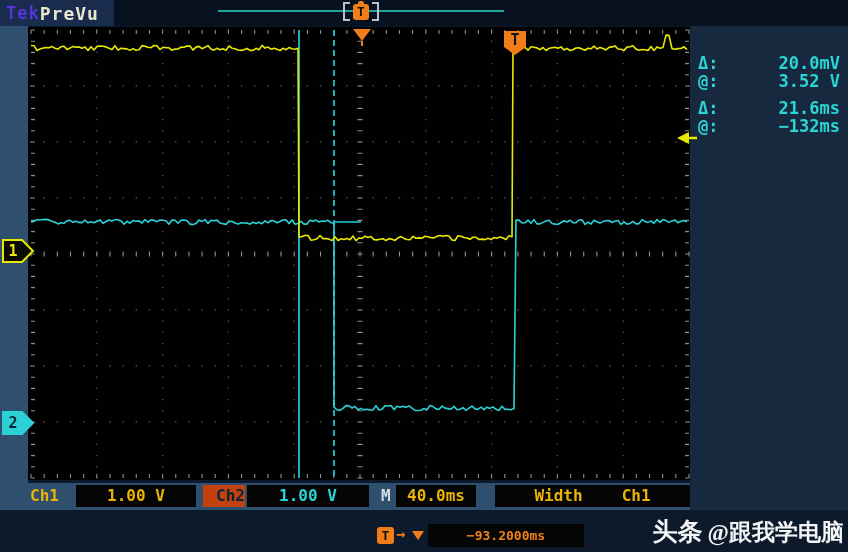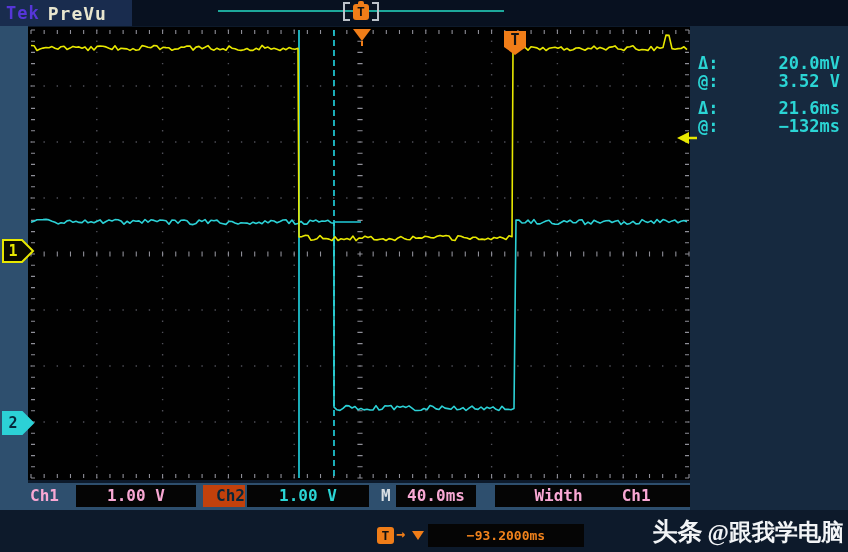--- a/index.html
+++ b/index.html
@@ -1,23 +1,23 @@
 <!DOCTYPE html>
 <html><head>
 <meta charset="utf-8">
 <style>
   html,body{margin:0;padding:0;}
   body{width:848px;height:552px;background:#0d1a2b;font-family:"DejaVu Sans Mono","Liberation Mono",monospace;overflow:hidden;}
   .scope{position:relative;width:848px;height:552px;background:#0d1a2b;}
 
   
   .top-bar{position:absolute;left:0;top:0;width:848px;height:26px;background:#081120;}
-  .logo-box{position:absolute;left:0;top:0;width:132px;height:26px;background:#192c4e;display:flex;align-items:center;padding-left:6px;box-sizing:border-box;}
+  .logo-box{position:absolute;left:0;top:0;width:114px;height:26px;background:#192c4e;display:flex;align-items:center;padding-left:6px;box-sizing:border-box;}
   .logo-tek{color:#5636d8;font-weight:bold;font-size:17px;letter-spacing:1px;}
-  .logo-status{color:#e8e6cf;font-weight:bold;font-size:18px;margin-left:8px;letter-spacing:1px;}
+  .logo-status{color:#e8e6cf;font-weight:bold;font-size:18px;letter-spacing:1px;}
   .left-col{position:absolute;left:0;top:26px;width:28px;height:457px;background:#2e4f6e;}
   .right-panel{position:absolute;left:690px;top:26px;width:158px;height:526px;background:#16293f;}
   .bottom-bar{position:absolute;left:0;top:483px;width:690px;height:27px;background:#2e4f6e;}
   .bottom-strip{position:absolute;left:0;top:510px;width:848px;height:42px;background:#0d1a2b;}
 
   
   .graticule-bg{position:absolute;left:28px;top:27px;width:662px;height:453px;background:#010101;}
   svg.overlay{position:absolute;left:0;top:0;width:848px;height:552px;pointer-events:none;}
 
   
@@ -29,21 +29,21 @@
   .t-chip.topbar{left:353px;top:4px;width:16px;height:16px;font-size:13px;line-height:16px;}
   .t-chip.topbar:before{content:"";position:absolute;left:5px;top:-3px;width:6px;height:3px;background:#f07d18;border-radius:2px 2px 0 0;}
 
   
   .meas{position:absolute;left:8px;width:142px;display:flex;justify-content:space-between;color:#2bd5d5;font-weight:bold;font-size:17px;}
   .meas .v{text-align:right;}
 
   
   .bb-item{position:absolute;top:2px;height:22px;line-height:22px;font-weight:bold;font-size:16px;}
   .bb-box{background:#050505;text-align:center;}
-  .c-yel{color:#f9a8d4;} .c-cyn{color:#2bd5d5;} .c-wht{color:#d7dde2;}
+  .c-yel{color:#eab308;} .c-cyn{color:#2bd5d5;} .c-wht{color:#d7dde2;}
   .ch2-chip{background:#c2410c;color:#07263a;text-align:right;}
 
   
   .t-chip.readout{left:377px;top:527px;width:17px;height:17px;font-size:13px;line-height:17px;}
   .tr-arrow{position:absolute;left:396px;top:525px;color:#f07d18;font-size:15px;font-weight:bold;}
   .tr-tri{position:absolute;left:412px;top:531px;width:0;height:0;border-left:6px solid transparent;border-right:6px solid transparent;border-top:9px solid #f07d18;}
   .tr-box{position:absolute;left:428px;top:524px;width:156px;height:23px;background:#050505;color:#f0821c;font-weight:bold;font-size:13px;line-height:23px;text-align:center;}
 
   
   .watermark{position:absolute;right:4px;top:515px;color:#f2f4f6;font-family:"DejaVu Sans","Liberation Sans",sans-serif;white-space:nowrap;}

